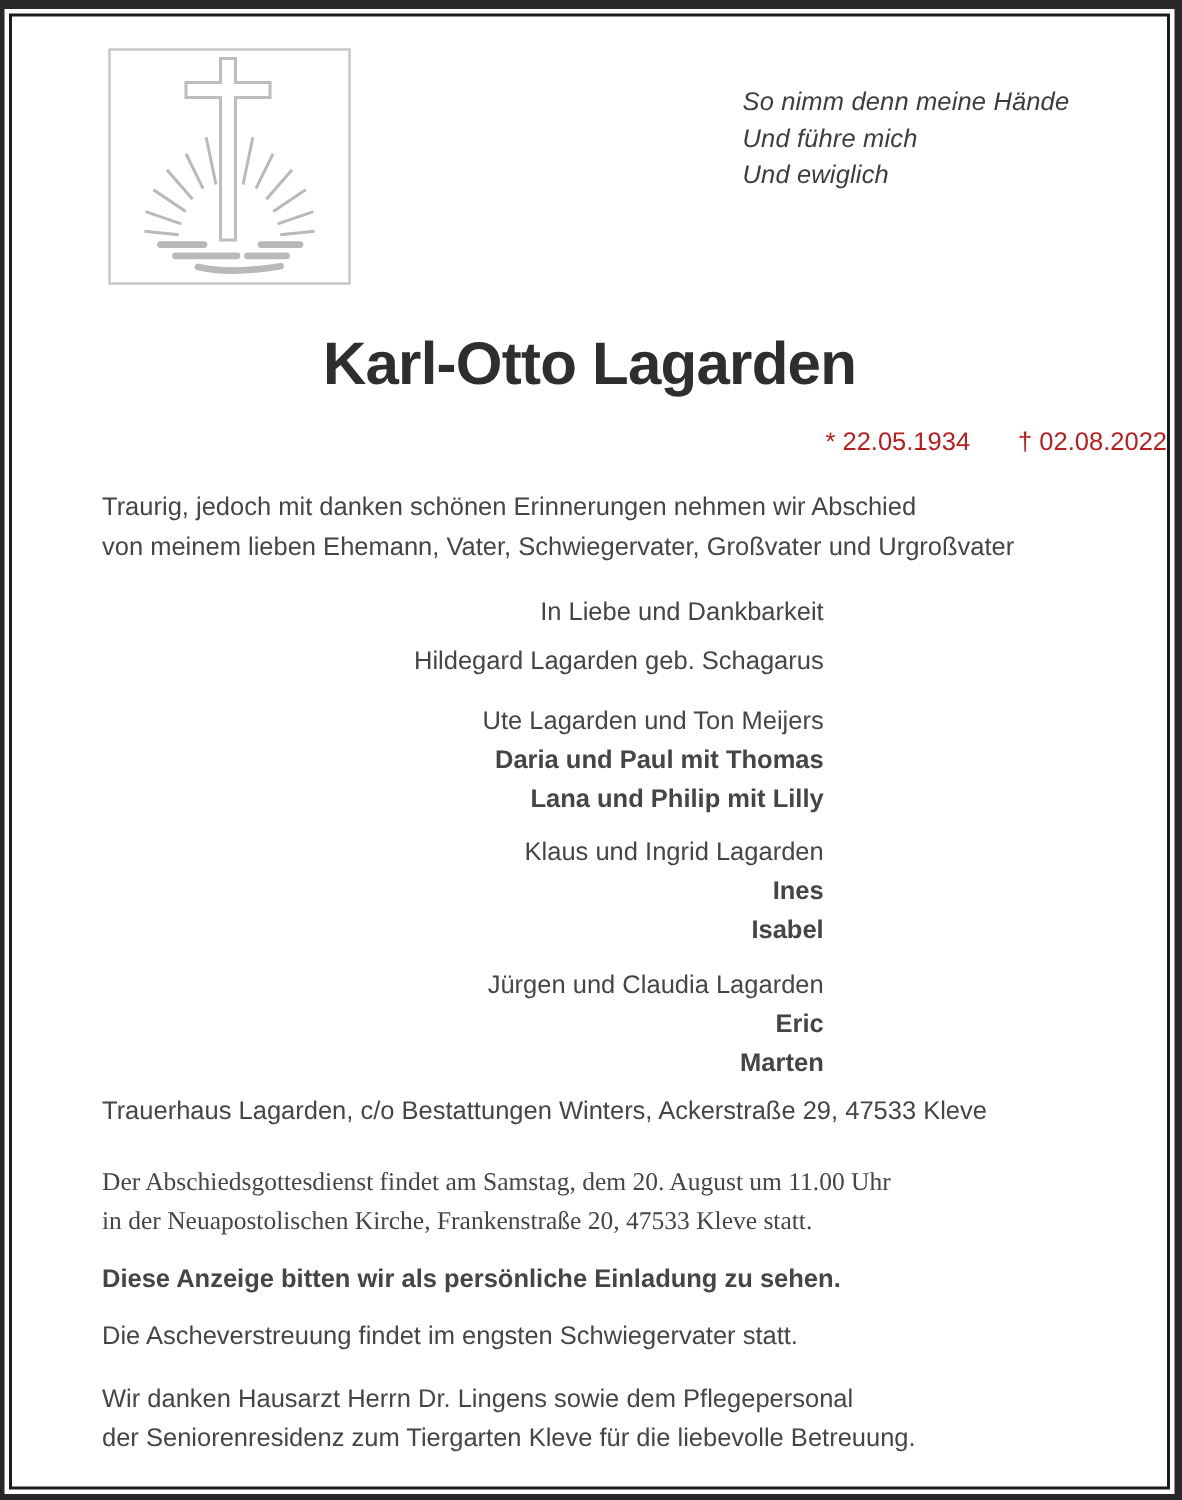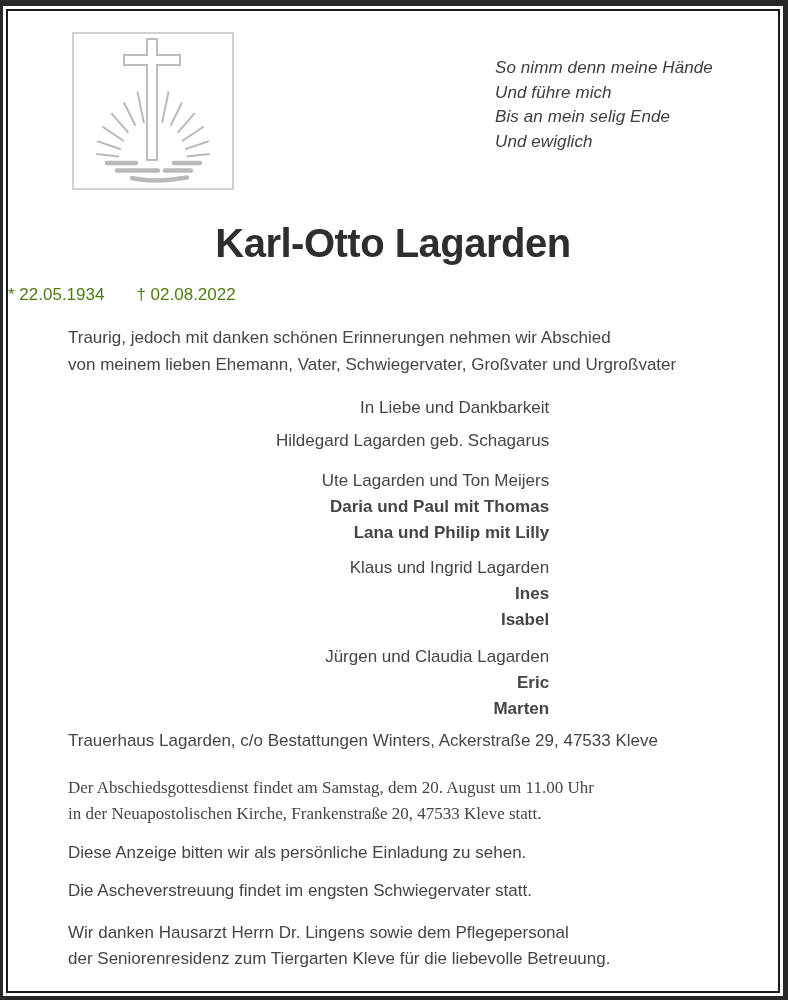--- a/index.html
+++ b/index.html
@@ -46,24 +46,24 @@
     text-align: center;
     font-size: 40px;
     line-height: 44px;
     font-weight: bold;
     letter-spacing: -0.5px;
     color: #2e2e2e;
   }
   .dates {
     position: absolute;
     left: 0; right: 0; top: 273px;
-    text-align: left;
+    text-align: right;
     font-size: 17px;
     line-height: 22px;
-    color: #4d7c0f;
+    color: #b91c1c;
   }
   .dates .birth { margin-right: 32px; }
   .intro {
     position: absolute;
     left: 60px; top: 314px;
     font-size: 17px;
     line-height: 26.5px;
     color: #454545;
     white-space: nowrap;
   }
@@ -84,21 +84,21 @@
   .notices {
     position: absolute;
     left: 60px; top: 717px;
     font-size: 17px;
     line-height: 26px;
     color: #454545;
     white-space: nowrap;
   }
   .notice-0 { margin-bottom: 21px; }
   .notice-1 { margin-bottom: 13px; font-family: Liberation Serif, serif; }
-  .notice-2 { margin-bottom: 12px; }
+  .notice-2 { margin-bottom: 12px; font-weight: bold; }
   .notice-3 { margin-bottom: 16px; }
 </style>
 </head>
 <body>
 
 <div class="page">
   <div class="frame">
 
     <div class="emblem-box">
       <svg width="162" height="158" viewBox="0 0 162 158">
@@ -129,21 +129,20 @@
           <line x1="45" y1="138.5" x2="86" y2="138.5"></line>
           <line x1="93" y1="138.5" x2="119" y2="138.5"></line>
           <path d="M 60 146 Q 81 151 115 145.5"></path>
         </g>
       </svg>
     </div>
 
     <div class="poem">
       <div>So nimm denn meine Hände</div>
       <div>Und führe mich</div>
-      <div>Bis an mein selig Ende</div>
       <div>Und ewiglich</div>
     </div>
 
     <div class="name">Karl-Otto Lagarden</div>
     <div class="dates">
       <span class="birth">* 22.05.1934</span><span class="death">† 02.08.2022</span>
     </div>
 
     <div class="intro">
       <div>Traurig, jedoch mit danken schönen Erinnerungen nehmen wir Abschied</div>

